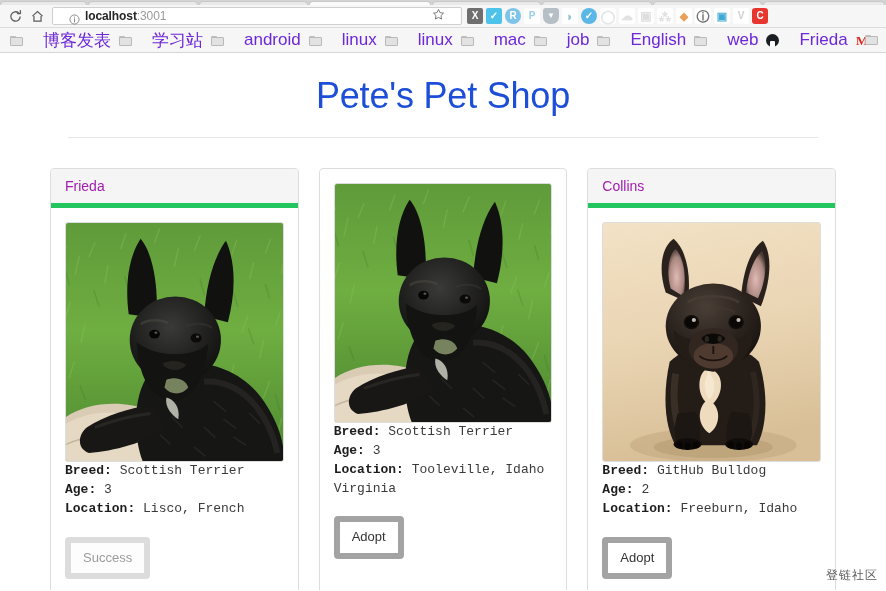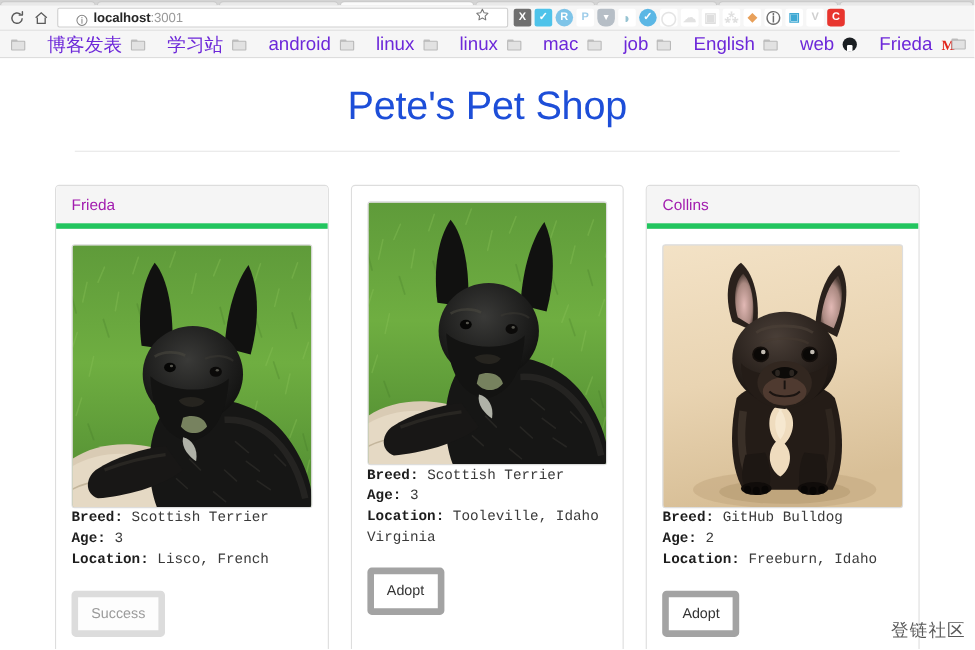--- a/index.html
+++ b/index.html
@@ -294,21 +294,21 @@
     color: #9b9b9b;
     border-color: #dcdcdc;
     background: #fdfdfd;
     cursor: default;
   }
 
   .watermark {
     position: absolute;
     right: 8px;
     bottom: 6px;
-    font-size: 16px;
+    font-size: 12px;
     color: #3d3d3d;
     font-family: "DejaVu Serif", serif;
     letter-spacing: 1px;
     opacity: 0.85;
   }
 </style>
 </head>
 <body>
 
 <div class="browser">

